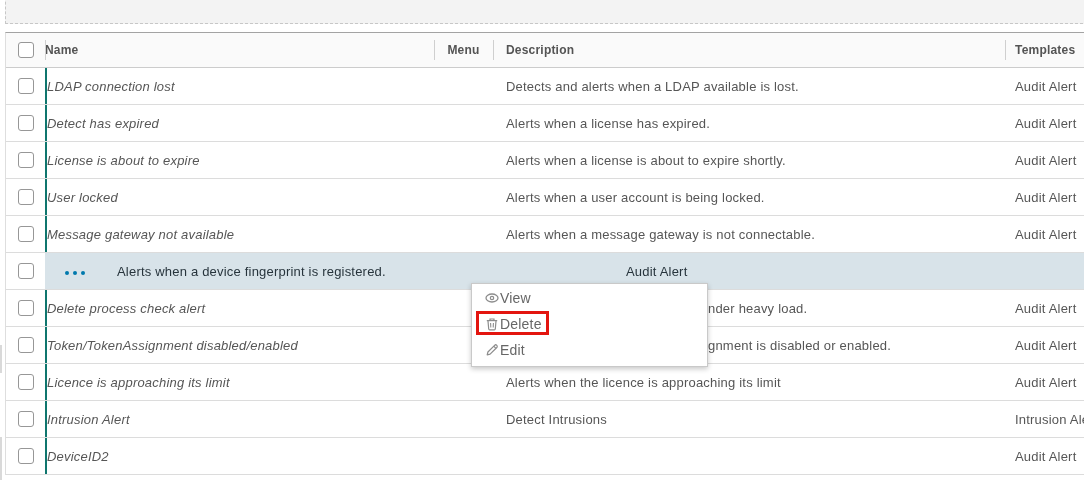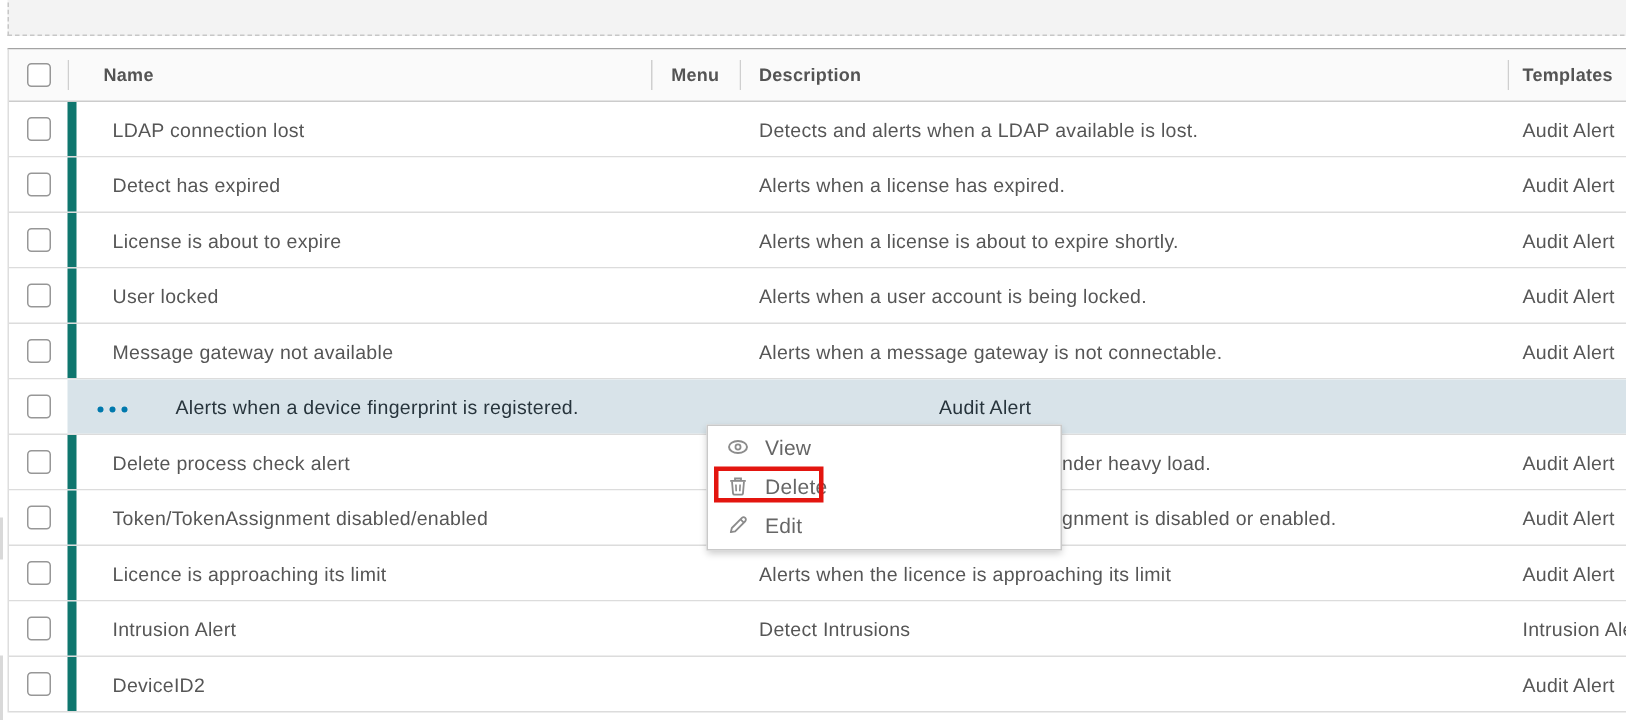--- a/index.html
+++ b/index.html
@@ -21,52 +21,52 @@
           border-top:1px solid #a3a3a3; border-left:1px solid #dedede;
           font-size:13px; color:#565656; letter-spacing:.2px; }
   .hrow { display:flex; height:35px; background:#fafafa;
           border-bottom:1px solid #cccccc; align-items:center;
           font-weight:bold; font-size:12px; color:#545454; }
   .row  { display:flex; height:37px; background:#fff;
           border-bottom:1px solid #dcdcdc; align-items:center; }
   .cell { height:100%; display:flex; align-items:center; overflow:hidden;
           white-space:nowrap; }
   .c-check { width:39px; justify-content:center; flex:none; }
-  .c-name  { width:389px; padding-left:24px; flex:none;text-align:right; }
+  .c-name  { width:389px; padding-left:0; flex:none;text-align:right; }
   .c-menu  { width:59px;  justify-content:center; flex:none; }
   .c-desc  { width:512px; padding-left:13px; flex:none; }
   .c-tpl   { flex:1; padding-left:10px; }
 
   
   .hrow .c-name, .hrow .c-menu, .hrow .c-desc, .hrow .c-tpl { position:relative; }
   .hrow .c-name::before, .hrow .c-menu::before, .hrow .c-desc::before,
   .hrow .c-tpl::before { content:""; position:absolute; left:0; top:7px;
           bottom:7px; width:1px; background:#cfcfcf; }
   
-  .row .c-name { border-left:6px solid #0f766e; }
+  .row .c-name { border-left:2px solid #0f766e;font-style:italic; }
 
   .cb { width:16px; height:16px; border:1px solid #979797; border-radius:3px;
         background:#fff; }
 
   
   .row.selected .c-name, .row.selected .c-menu, .row.selected .c-desc,
   .row.selected .c-tpl { background:#d8e3e9; color:#27343c; }
 
   
   .c-desc.occluded { padding-left:215px; }
 
   
   .dots { display:flex; gap:4px; margin-top:3px; }
   .dots i { width:4px; height:4px; border-radius:50%; background:#0079ad; }
 
   
   .popup { position:absolute; left:471px; top:283px; width:237px; height:84px;
            background:#fff; border:1px solid #c9c9c9;
            box-shadow:0 2px 5px rgba(0,0,0,.22); padding-top:1px; z-index:5; }
-  .mitem { height:26px; display:flex; align-items:center; gap:10px;
+  .mitem { height:26px; display:flex; align-items:center; gap:0;
            padding-left:12px; font-size:14px; color:#666; letter-spacing:.2px; }
   .mitem svg { flex:none; }
 
   
   .red-box { position:absolute; left:476px; top:311px; width:73px; height:24px;
              border:3px solid #e3150f; z-index:6; }
 </style>
 </head>
 <body>
 

